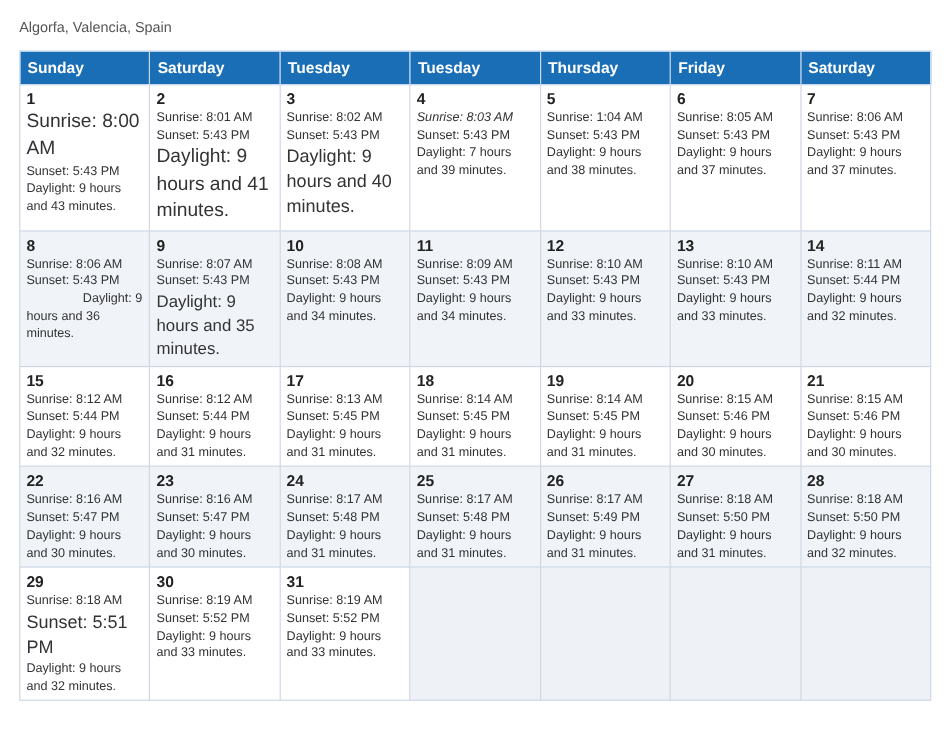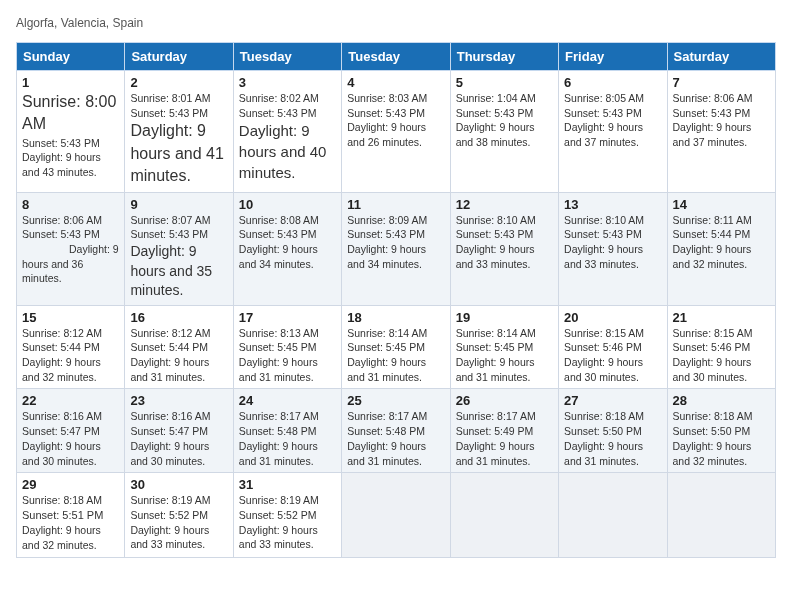--- a/index.html
+++ b/index.html
@@ -109,23 +109,23 @@
         <span style="font-size: 16px; line-height: 1.4;">Daylight: 9 hours and 41 minutes.</span>
       </td>
         <td>
         <span class="day-num">3</span>
         <span style="font-size: 10.5px; line-height: 1.4;">Sunrise: 8:02 AM</span><br>
         <span style="font-size: 10.5px; line-height: 1.4;">Sunset: 5:43 PM</span><br>
         <span style="font-size: 15px; line-height: 1.4;">Daylight: 9 hours and 40 minutes.</span>
       </td>
         <td>
         <span class="day-num">4</span>
-        <span style="font-size: 10.5px; line-height: 1.4;">Sunrise: 8:03 AM</span><br>
-        <span style="font-size: 10.5px; line-height: 1.4;">Sunset: 5:43 PM</span><br>
-        <span style="font-size: 10.5px; line-height: 1.4;">Daylight: 9 hours and 26 minutes.</span>
+        <span style="font-size: 10.5px; line-height: 1.4; font-style: italic;">Sunrise: 8:03 AM</span><br>
+        <span style="font-size: 10.5px; line-height: 1.4;">Sunset: 5:43 PM</span><br>
+        <span style="font-size: 10.5px; line-height: 1.4;">Daylight: 7 hours and 39 minutes.</span>
       </td>
         <td>
         <span class="day-num">5</span>
         <span style="font-size: 10.5px; line-height: 1.4;">Sunrise: 1:04 AM</span><br>
         <span style="font-size: 10.5px; line-height: 1.4;">Sunset: 5:43 PM</span><br>
         <span style="font-size: 10.5px; line-height: 1.4;">Daylight: 9 hours and 38 minutes.</span>
       </td>
         <td>
         <span class="day-num">6</span>
         <span style="font-size: 10.5px; line-height: 1.4;">Sunrise: 8:05 AM</span><br>
@@ -268,21 +268,21 @@
         <span class="day-num">28</span>
         <span style="font-size: 10.5px; line-height: 1.4;">Sunrise: 8:18 AM</span><br>
         <span style="font-size: 10.5px; line-height: 1.4;">Sunset: 5:50 PM</span><br>
         <span style="font-size: 10.5px; line-height: 1.4;">Daylight: 9 hours and 32 minutes.</span>
       </td>
       </tr>
       <tr>
         <td>
         <span class="day-num">29</span>
         <span style="font-size: 10.5px; line-height: 1.4;">Sunrise: 8:18 AM</span><br>
-        <span style="font-size: 11px; line-height: 1.4;">Sunset: 5:51 PM</span><br>
+        <span style="font-size: 15px; line-height: 1.4;">Sunset: 5:51 PM</span><br>
         <span style="font-size: 10.5px; line-height: 1.4;">Daylight: 9 hours and 32 minutes.</span>
       </td>
         <td>
         <span class="day-num">30</span>
         <span style="font-size: 10.5px; line-height: 1.4;">Sunrise: 8:19 AM</span><br>
         <span style="font-size: 10.5px; line-height: 1.4;">Sunset: 5:52 PM</span><br>
         <span style="font-size: 10.5px; line-height: 1.4;">Daylight: 9 hours and 33 minutes.</span>
       </td>
         <td>
         <span class="day-num">31</span>

